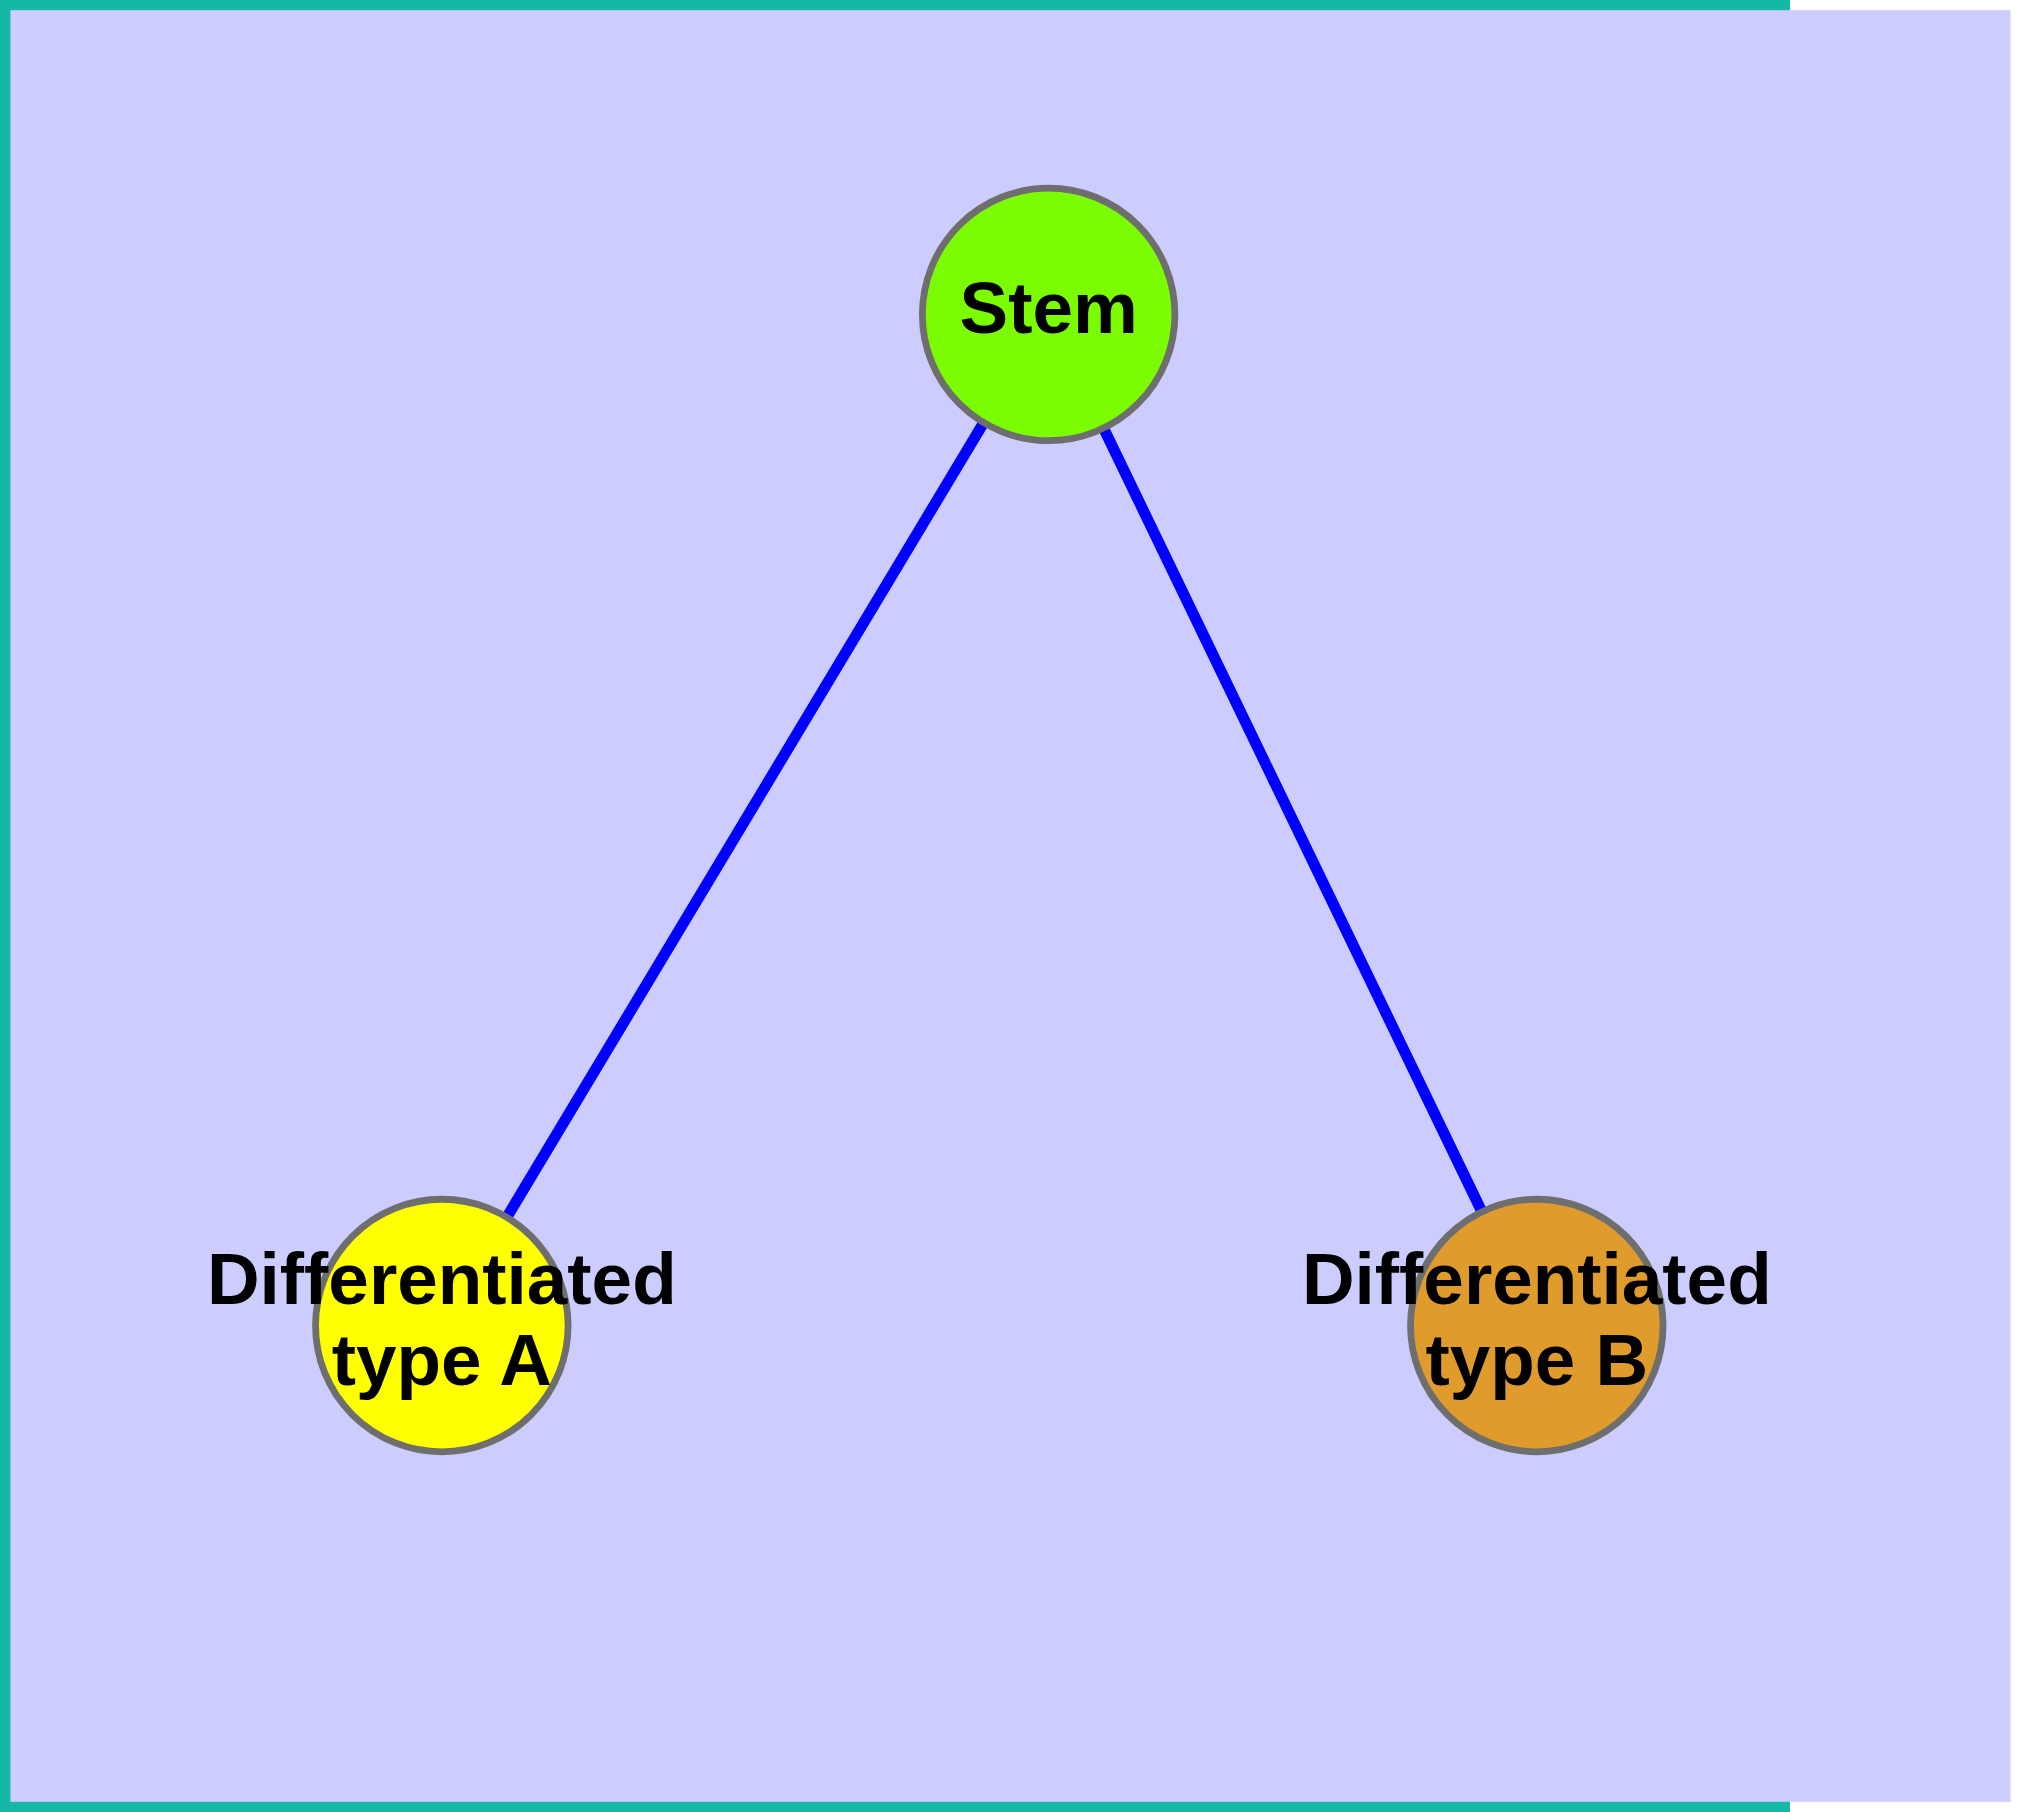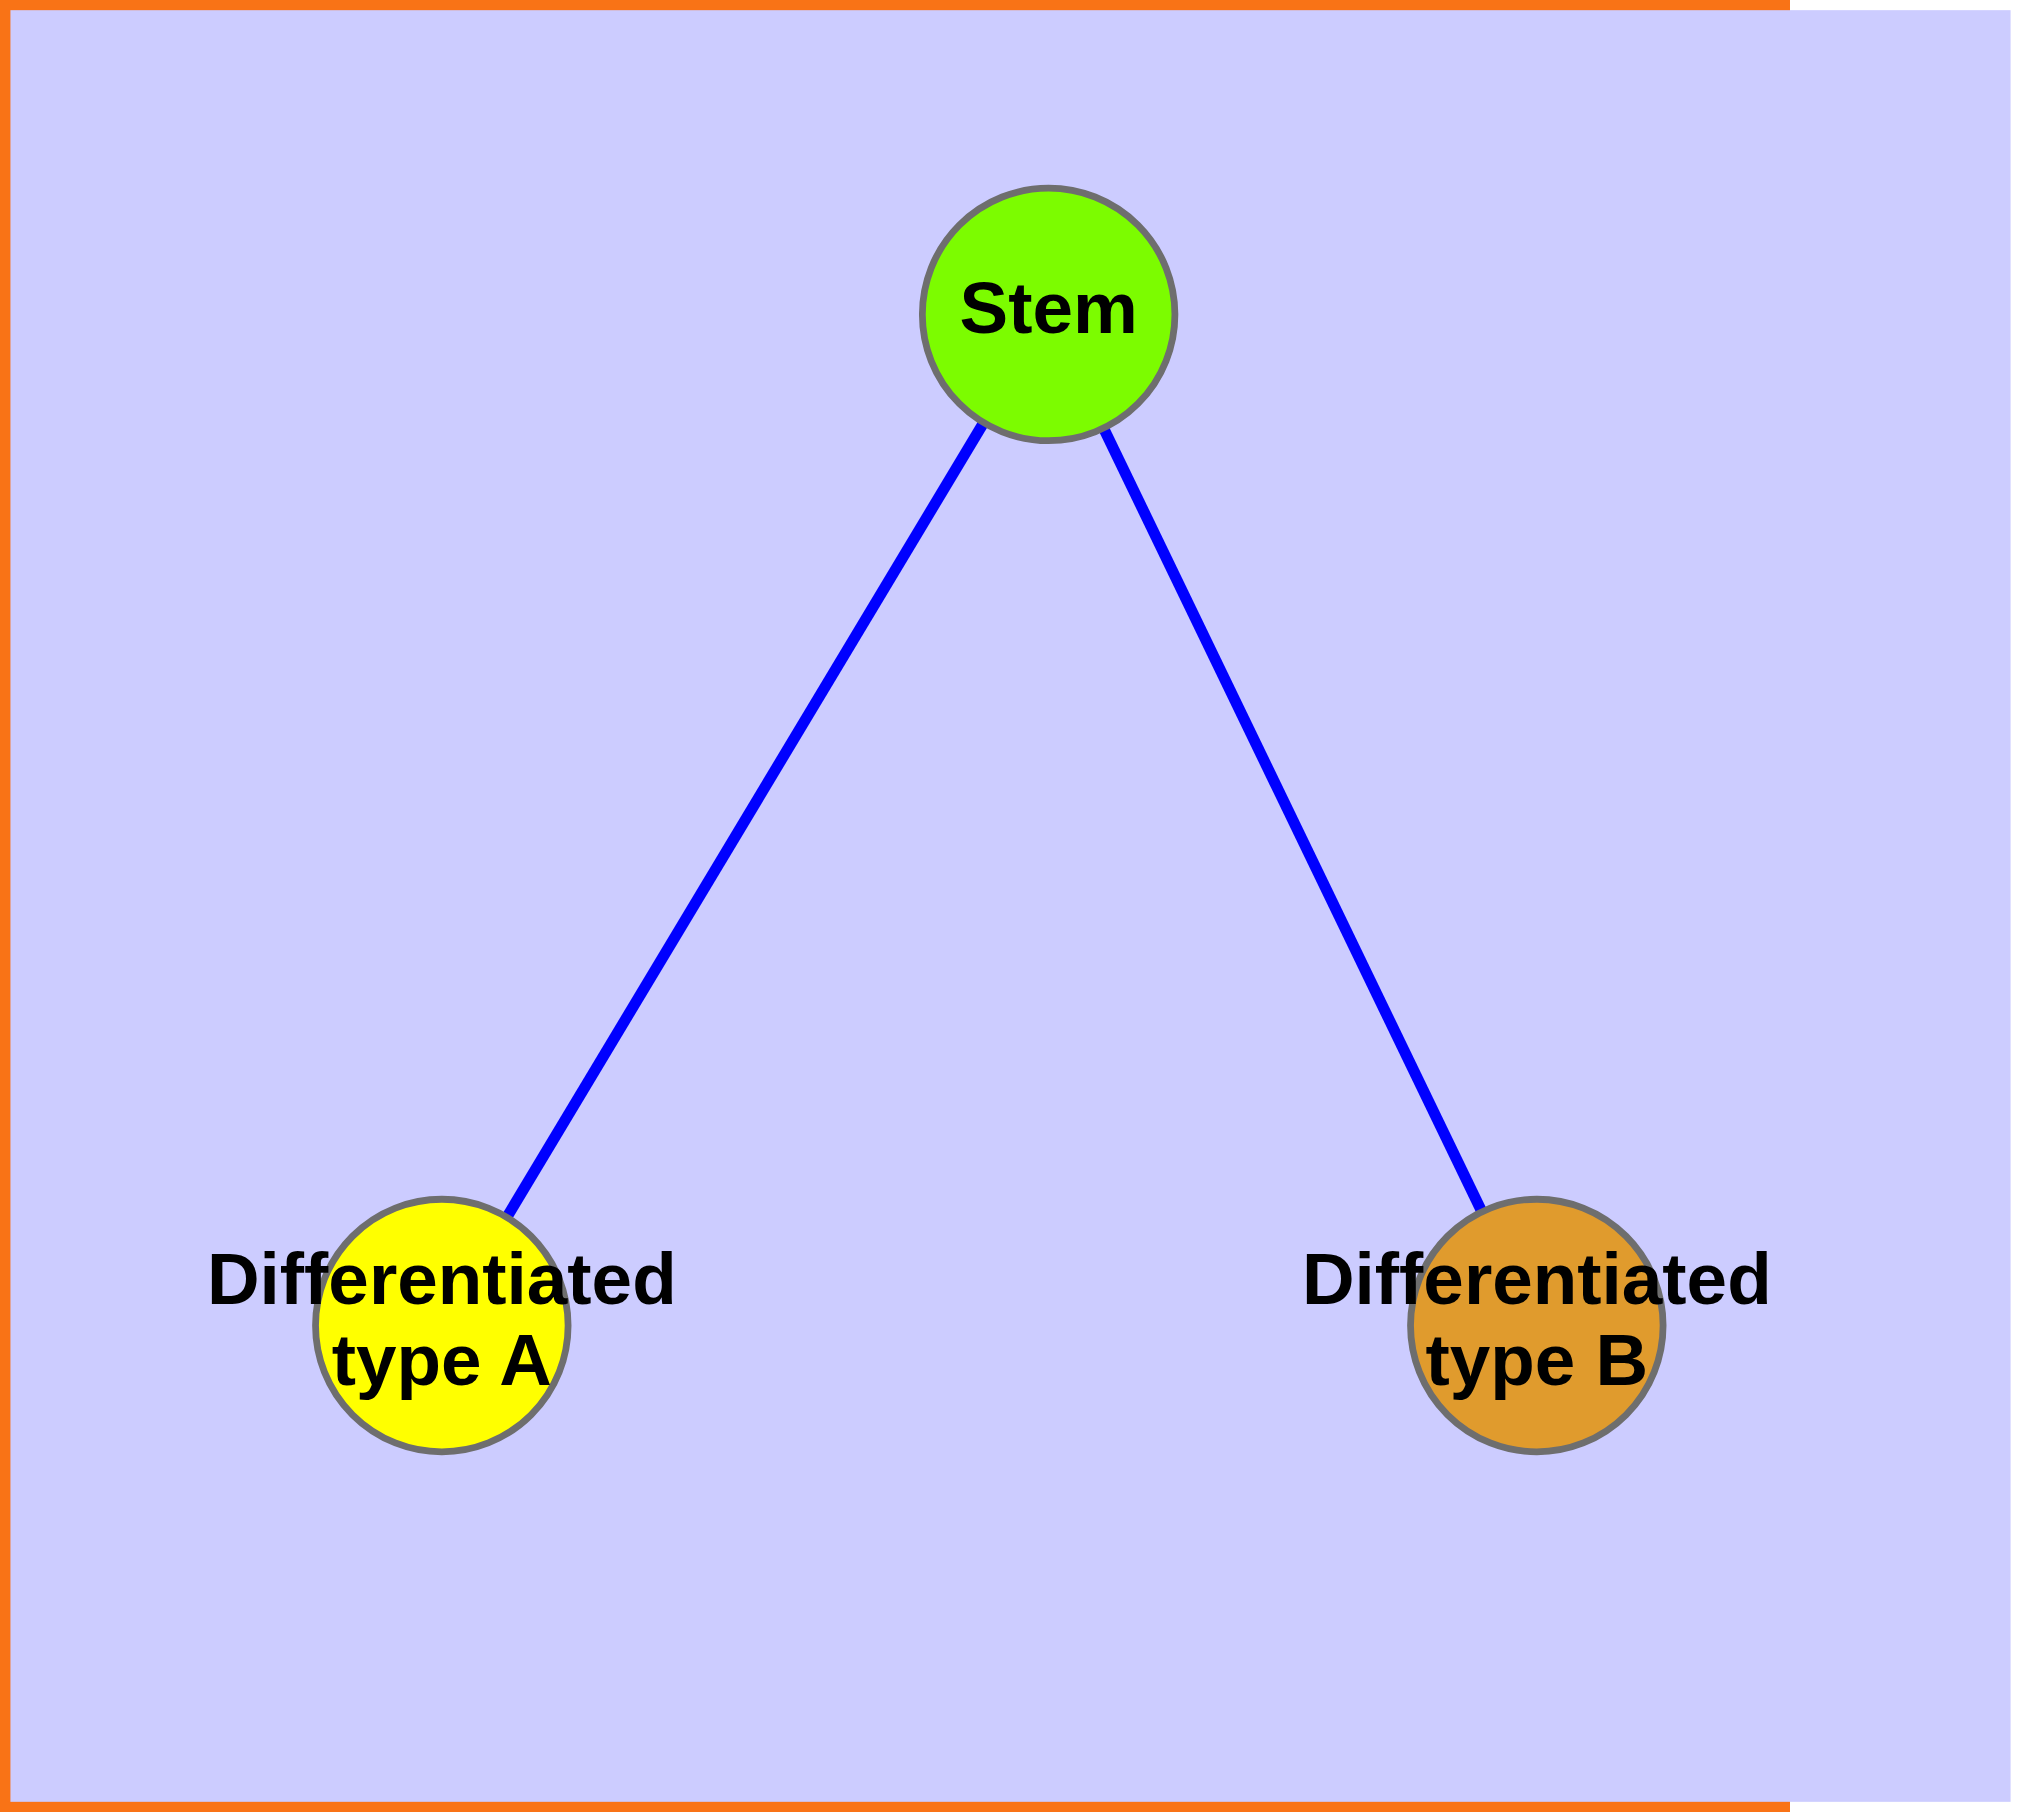--- a/index.html
+++ b/index.html
@@ -10,21 +10,21 @@
   body {
     width: 2021px;
     height: 1812px;
     font-family: "Liberation Sans", sans-serif;
     overflow: hidden;
   }
   #graph-canvas {
     position: relative;
     width: 1790px;
     height: 1812px;
-    background: #f97316;
+    background: #14b8a6;
   }
   #graph-svg {
     position: absolute;
     left: 0;
     top: 0;
     width: 2021px;
     height: 1812px;
     display: block;
   }
   .node-label {

